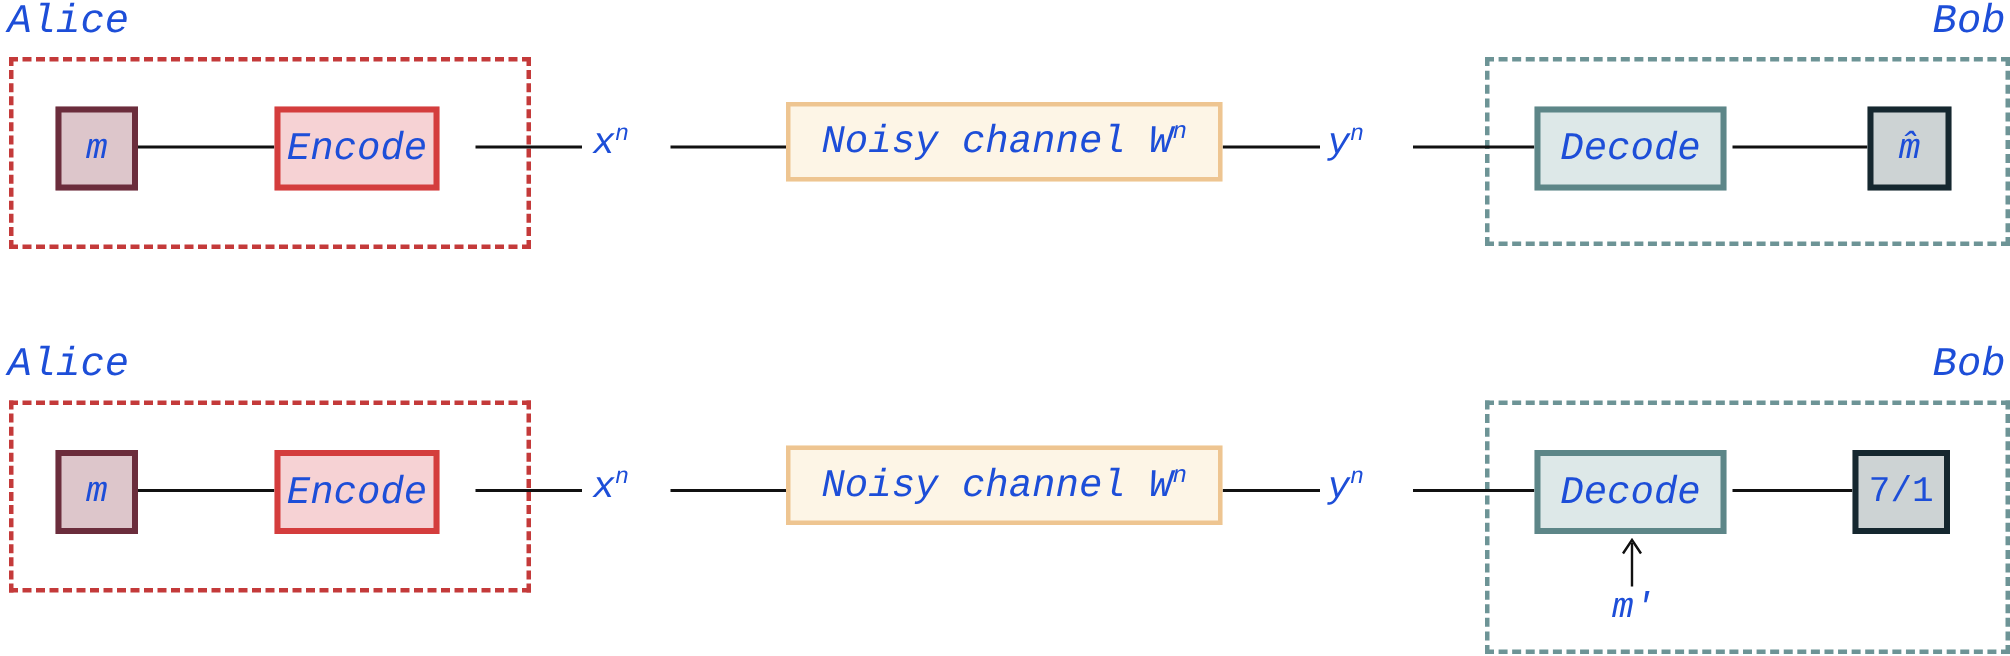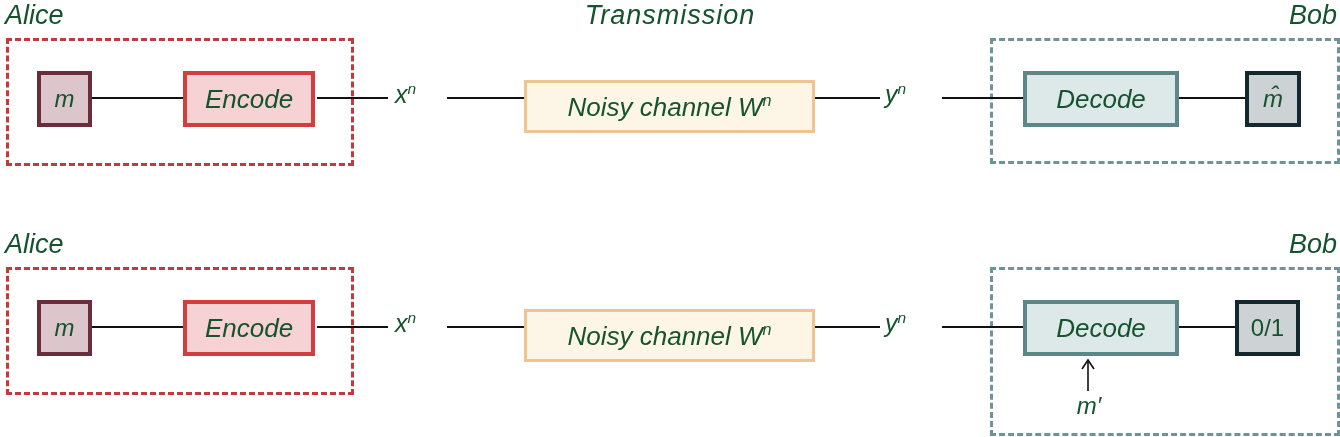--- a/index.html
+++ b/index.html
@@ -1,19 +1,19 @@
 <!DOCTYPE html>
 <html style="--alice-dashed: #c43a3a; --bob-dashed: #6d9496; --m-border: #6b2d3c; --m-fill: #ddc6cb; --encode-border: #d43d3d; --encode-fill: #f6d2d4; --channel-border: #eec591; --channel-fill: #fdf5e6; --decode-border: #5d8688; --decode-fill: #dde8e8; --output-border: #15272f; --output-fill: #cdd3d4; --line: #111111; --text: #1c1c1c;"><head>
 <meta charset="utf-8">
 <style>
   html,body { margin:0; padding:0; background:#ffffff; }
   #canvas {
     position:relative; width:1340px; height:437px; background:#ffffff;
-    font-family:Liberation Sans, sans-serif;
-    color:#14532d; overflow:hidden;
+    font-family:Liberation Mono, monospace;
+    color:#1d4ed8; overflow:hidden;
   }
   .row { position:absolute; left:0; width:1340px; }
   .row.transmission { top:0; height:227px; }
   .row.identification { top:229px; height:208px; }
 
   .corner-label {
     position:absolute; font-style:italic; font-size:27px; line-height:30px;
   }
   .corner-label.alice { left:5px; top:0; }
   .corner-label.bob { right:3px; top:0;margin-left:40px; }
@@ -37,31 +37,31 @@
     position:absolute; box-sizing:border-box;
     display:flex; align-items:center; justify-content:center;
     font-style:italic; font-size:26px;
   }
   .m-box {
     left:37px; top:71px; width:55px; height:56px; font-size:24px;
     border:4px solid var(--m-border,#6b2d3c);
     background:var(--m-fill,#ddc6cb);
   }
   .encode-box {
-    left:183px; top:71px; width:132px; height:56px;
+    left:183px; top:71px; width:110px; height:56px;
     border:4px solid var(--encode-border,#d43d3d);
     background:var(--encode-fill,#f6d2d4);
   }
   .channel-box {
-    left:524px; top:80px; width:291px; height:53px;
+    left:524px; top:68px; width:291px; height:53px;
     border:3px solid var(--channel-border,#eec591);
     background:var(--channel-fill,#fdf5e6);
   }
   .decode-box {
-    left:1023px; top:71px; width:156px; height:56px;
+    left:1023px; top:71px; width:128px; height:56px;
     border:4px solid var(--decode-border,#5d8688);
     background:var(--decode-fill,#dde8e8);
   }
   .output-box {
     left:1245px; top:71px; width:56px; height:56px; font-size:24px;
     border:4px solid var(--output-border,#15272f);
     background:var(--output-fill,#cdd3d4);
   }
   .row.identification .output-box { left:1235px; width:65px; }
   .upright { font-style:normal; }
@@ -89,21 +89,20 @@
     font-style:italic; font-size:24px;
   }
 </style>
 </head>
 <body>
 
 <div id="canvas">
 
   <div class="row transmission">
     <div class="corner-label alice">Alice</div>
-    <div class="title">Transmission</div>
     <div class="corner-label bob">Bob</div>
 
     <div class="dashed alice-dashed"></div>
     <div class="dashed bob-dashed"></div>
 
     <div class="line line-a"></div>
     <div class="line line-b"></div>
     <div class="line line-c"></div>
     <div class="line line-d"></div>
     <div class="line line-e"></div>
@@ -150,21 +149,21 @@
     </div>
     <div class="sig x-sig"><span>x</span><sup>n</sup></div>
     <div class="box channel-box">
       <span><span>Noisy channel W</span><sup>n</sup></span>
     </div>
     <div class="sig y-sig"><span>y</span><sup>n</sup></div>
     <div class="box decode-box">
       <span>Decode</span>
     </div>
     <div class="box output-box">
-      <span class="upright">0/1</span>
+      <span class="upright">7/1</span>
     </div>
 
     <div class="arrow">
       <svg width="18" height="34" aria-hidden="true">
         <line x1="9" y1="33" x2="9" y2="4" stroke="#111" stroke-width="1.6"></line>
         <polyline points="3,11 9,2 15,11" fill="none" stroke="#111" stroke-width="1.6"></polyline>
       </svg>
     </div>
     <div class="m-prime">m′</div>
   </div>

